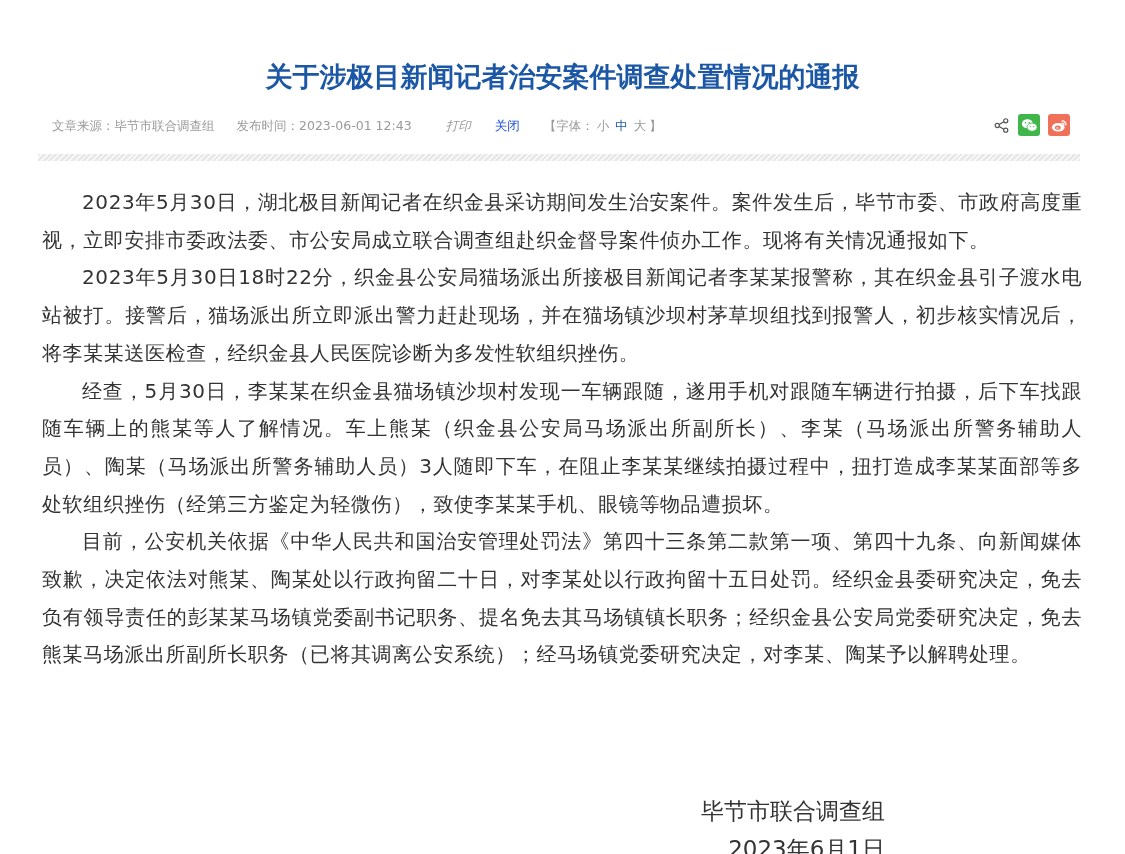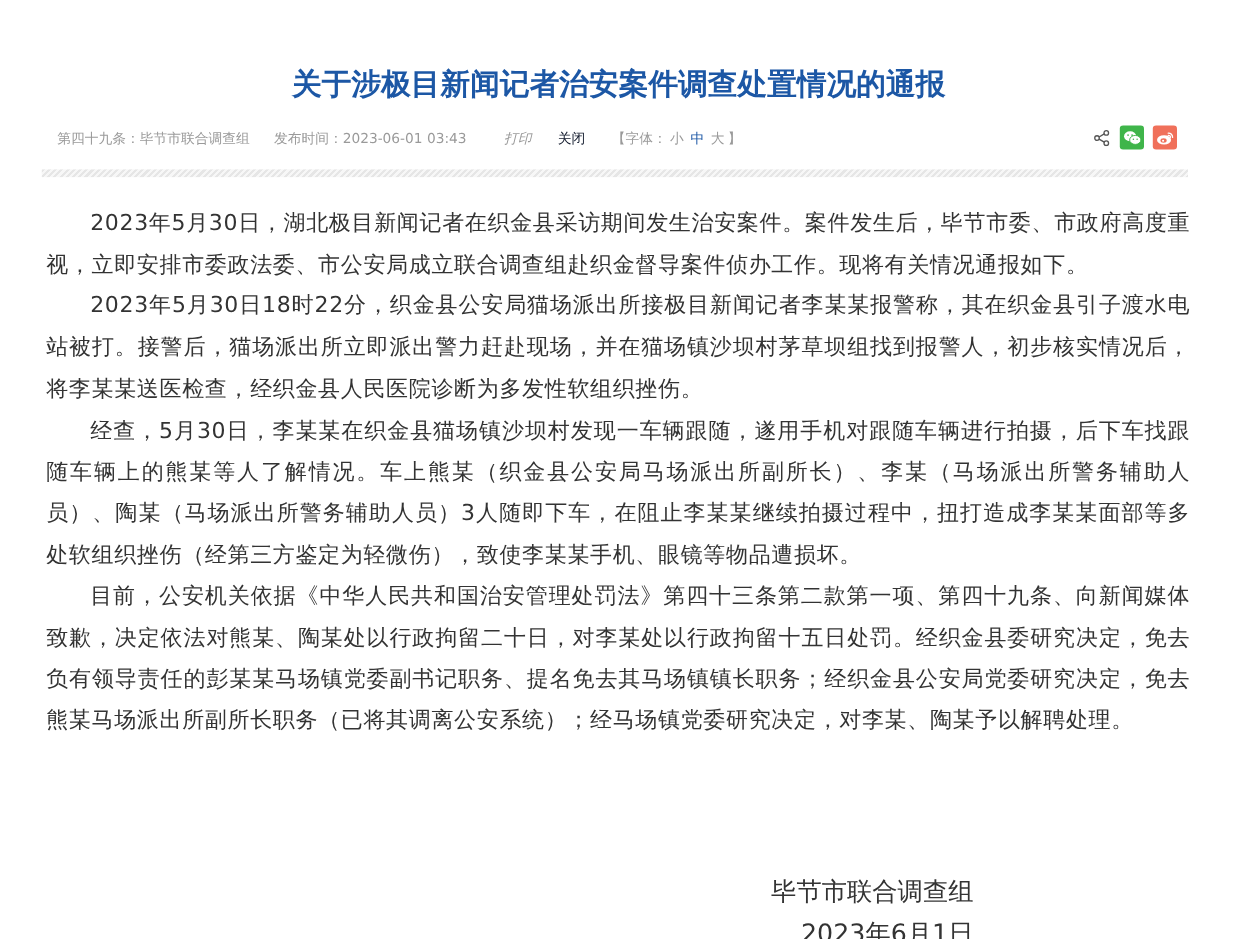--- a/index.html
+++ b/index.html
@@ -35,21 +35,21 @@
       height: 20px;
       display: flex;
       align-items: center;
       font-size: 12.5px;
       color: #9a9a9a;
       white-space: nowrap;
     }
     .meta-bar .source { margin-right: 22px; }
     .meta-bar .pubtime { margin-right: 34px; }
     .meta-bar .print-link { margin-right: 24px; color: #9a9a9a; cursor: pointer; font-style: italic; }
-    .meta-bar .close-link { margin-right: 24px; color: #0f172a; cursor: pointer; }
+    .meta-bar .close-link { margin-right: 24px; color: #1d4ed8; cursor: pointer; }
     .fontsize-group { display: flex; align-items: flex-end; }
     .fontsize-group .fs-opt { margin: 0 3px; cursor: pointer; color: #9a9a9a; }
     .fontsize-group .fs-opt.active { color: #1c57a5; }
 
     .share-bar {
       position: absolute;
       left: 992px;
       top: 98px;
       display: flex;
       align-items: center;
@@ -103,22 +103,22 @@
     }
   </style>
 </head>
 <body>
 
 <div class="page">
 
   <h1 class="title">关于涉极目新闻记者治安案件调查处置情况的通报</h1>
 
   <div class="meta-bar">
-    <span class="source">第四十九条：毕节市联合调查组</span>
-    <span class="pubtime">发布时间：2023-06-01 03:43</span>
+    <span class="source">文章来源：毕节市联合调查组</span>
+    <span class="pubtime">发布时间：2023-06-01 12:43</span>
     <span class="print-link">打印</span>
     <span class="close-link">关闭</span>
     <span class="fontsize-group">
       <span>【字体：</span>
       <span class="fs-opt">小</span>
       <span class="fs-opt active">中</span>
       <span class="fs-opt">大</span>
       <span>】</span>
     </span>
   </div>

